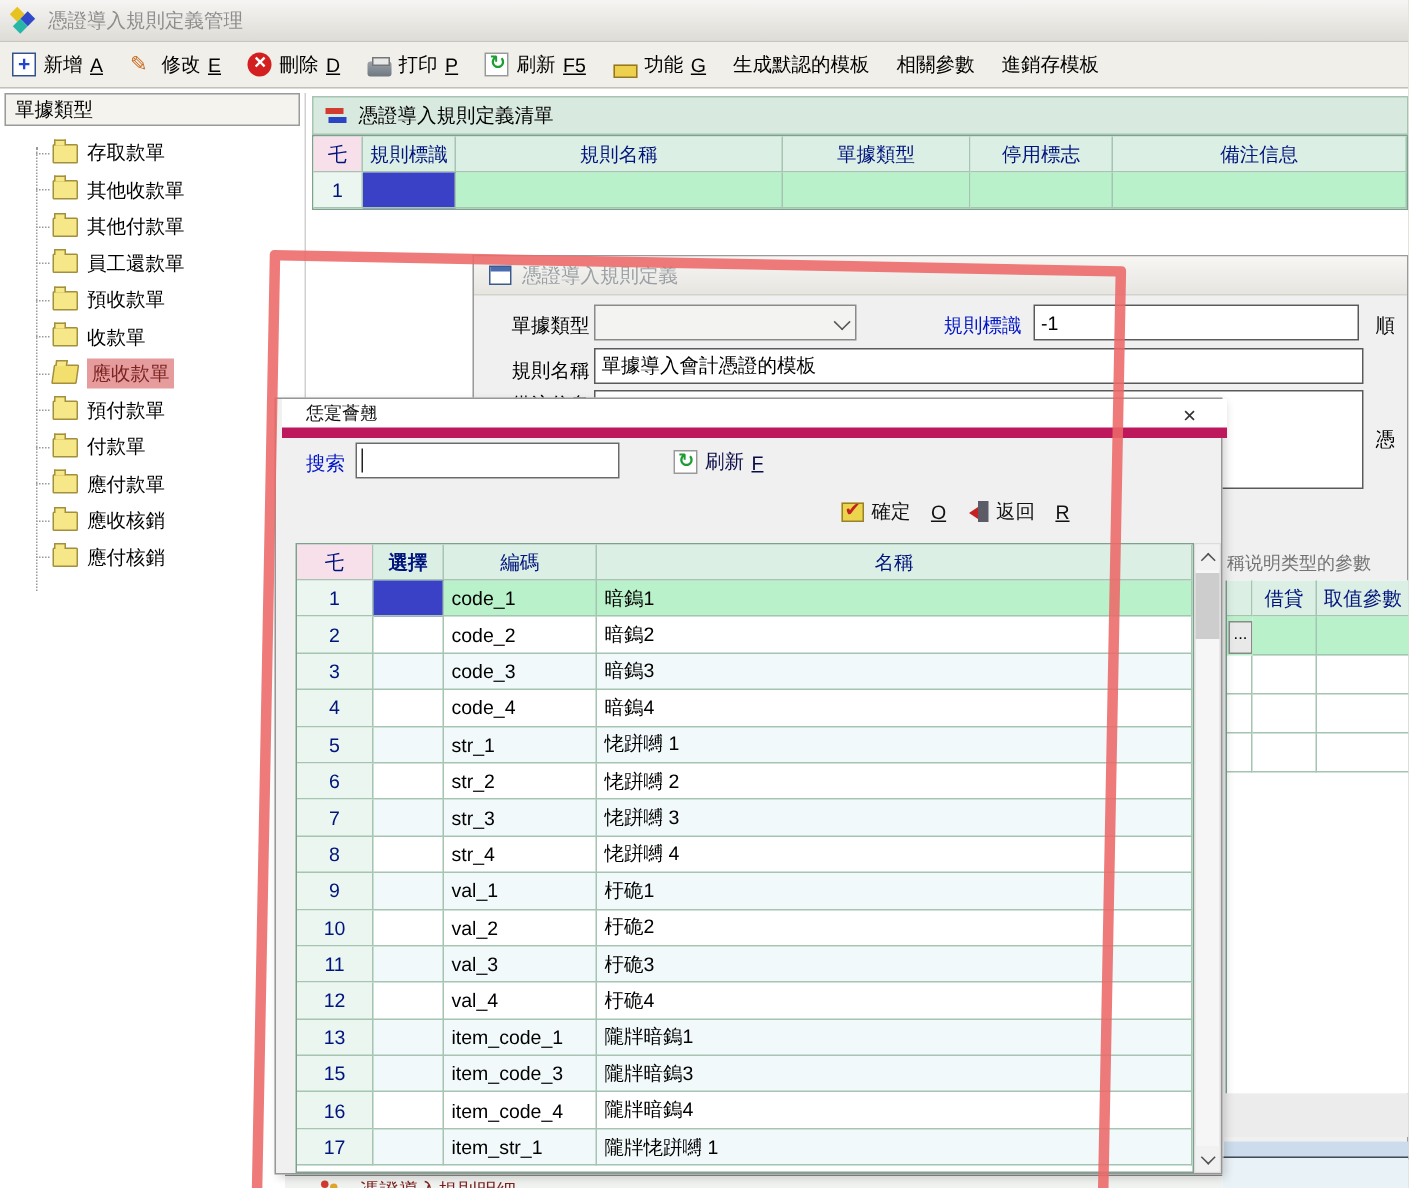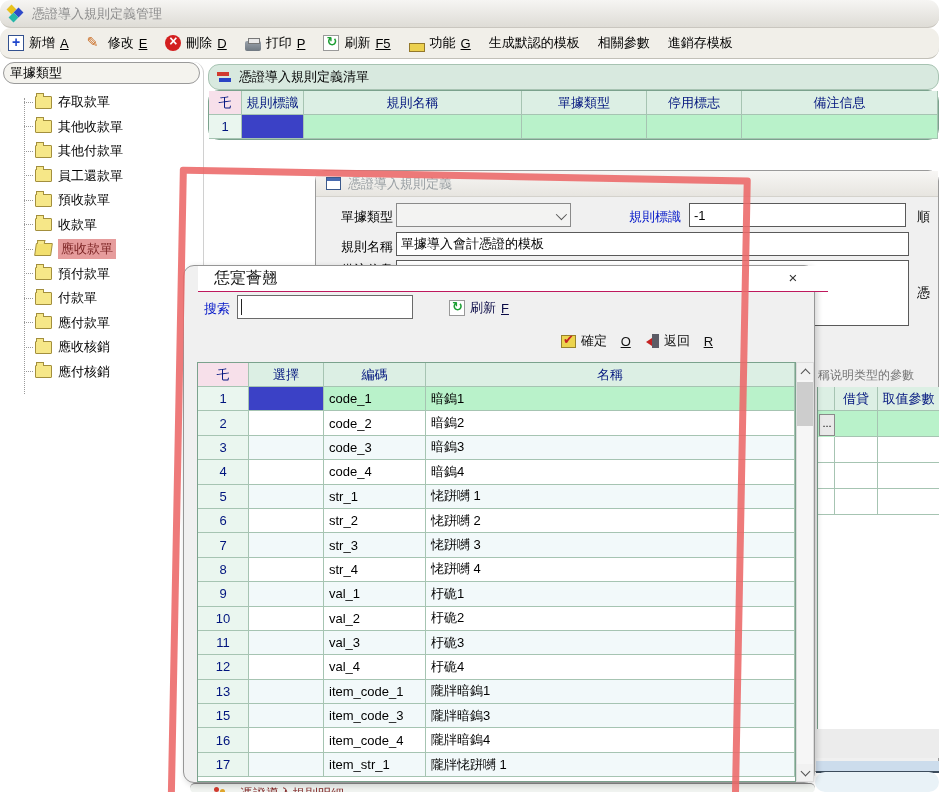--- a/index.html
+++ b/index.html
@@ -1,18 +1,18 @@
 <!DOCTYPE html>
 <html><head>
 <meta charset="utf-8">
 <style>
   html,body{margin:0;padding:0;background:#d4d0c8;}
   #screen{position:relative;width:939px;height:792px;overflow:hidden;background:#ffffff;
           font-family:"Liberation Sans","DejaVu Sans",sans-serif;font-size:13px;color:#000;}
-  .abs{position:absolute;border-radius:11px;}
+  .abs{position:absolute;}
   u{text-decoration:underline;}
 
   
   #titlebar{left:0;top:0;width:939px;height:28px;background:linear-gradient(#f6f5f3,#dedcd6);
             border-bottom:1px solid #c9c6bf;display:flex;align-items:center;padding-left:6px;box-sizing:border-box;}
   #titlebar .title{color:#8d8d8d;margin-left:8px;font-size:13px;}
   .app-icon{position:relative;width:18px;height:18px;display:inline-block;}
   .app-icon i{position:absolute;width:7px;height:7px;transform:rotate(45deg);}
   .app-icon i:nth-child(1){left:2px;top:1px;background:#e8c21f;}
   .app-icon i:nth-child(2){left:9px;top:4px;background:#2f49c9;}
@@ -95,22 +95,22 @@
   .sg-row{display:flex;height:26px;}
   .sg-row.green .sgc{background:#b9f2ca;}
   .sgw0{width:17px;}.sgw1{width:43px;}.sgw2{flex:1;}
   .ellipsis-btn{width:16px;height:22px;margin:1px 0 0 1px;background:#e9e9e9;border:1px solid #8a8a8a;
                 font-size:11px;line-height:16px;text-align:center;box-sizing:border-box;}
   .band{position:absolute;left:500px;width:124px;}
 
   
   #ref-dialog{left:183px;top:265px;width:632px;height:518px;background:#f0f0f0;border:1px solid #969696;
               box-sizing:border-box;box-shadow:2px 2px 6px rgba(0,0,0,0.18);}
-  #ref-title{position:absolute;left:14px;top:0;width:100%;height:26px;background:#ffffff;border-bottom:1px solid #be185d;
-             display:flex;align-items:center;padding-left:16px;box-sizing:border-box;font-size:16px;color:#111;}
+  #ref-title{position:absolute;left:4px;top:0;width:100%;height:26px;background:#ffffff;border-bottom:7px solid #be185d;
+             display:flex;align-items:center;padding-left:16px;box-sizing:border-box;font-size:12px;color:#111;}
   #ref-close{position:absolute;right:12px;top:3px;width:18px;height:18px;font-size:15px;color:#333;
              text-align:center;line-height:18px;}
   #ref-search-label{position:absolute;left:20px;top:34px;color:#0014c8;}
   #ref-search{position:absolute;left:53px;top:29px;width:176px;height:24px;background:#fff;border:1px solid #6a6a6a;box-sizing:border-box;}
   #ref-search .caret{position:absolute;left:3px;top:3px;width:1px;height:16px;background:#222;}
   .dlg-btn{position:absolute;display:flex;align-items:center;gap:5px;white-space:nowrap;color:#0a0a46;}
   .dlg-btn.dark{color:#111;}
   .ic-ok{width:15px;height:13px;background:#ecd44d;border:1px solid #97822c;position:relative;box-sizing:border-box;}
   .ic-ok::after{content:"\2714";position:absolute;left:1px;top:-4px;color:#c42222;font-size:13px;}
   .ic-back{width:7px;height:14px;background:#5c5c66;position:relative;}
@@ -123,21 +123,21 @@
   .rhead{display:flex;height:24px;box-sizing:border-box;}
   .rhead .c{background:#dcefe4;color:#00147e;justify-content:center;}
   .rhead .c.pink{background:#f7e0ea;}
   .c{border-right:1px solid #a6c4b2;border-bottom:1px solid #a6c4b2;display:flex;align-items:center;
      box-sizing:border-box;padding:0 5px;overflow:hidden;white-space:nowrap;font-size:13px;}
   .rrow{display:flex;height:24.4px;box-sizing:border-box;background:#fff;}
   .rrow.pale{background:#f2f9fa;}
   .rrow.first{background:#b9f2ca;}
   .rrow .cnum{background:#eaf6ef;color:#00147e;justify-content:center;}
   .rrow.first .selcell{background:#3b41c6;}
-  .cn{width:51px;justify-content:center;}.cs{width:75px;}.cc{width:102px;}.cm{flex:1;text-align:right;}
+  .cn{width:51px;justify-content:center;}.cs{width:47px;font-weight:bold;}.cc{width:102px;}.cm{flex:1;text-align:right;}
 
   
   #ref-scroll{position:absolute;left:612px;top:96px;width:18px;height:420px;background:#f6f6f6;border:1px solid #dcdcdc;box-sizing:border-box;}
   .sb-btn{position:absolute;left:0;width:16px;height:17px;background:#f1f1f1;}
   .sb-chev{position:absolute;left:5px;width:6px;height:6px;border-right:1px solid #505050;border-bottom:1px solid #505050;}
   .sb-up .sb-chev{top:7px;transform:rotate(-135deg);}
   .sb-down .sb-chev{top:4px;transform:rotate(45deg);}
   #sb-thumb{position:absolute;left:0;top:19px;width:16px;height:44px;background:#cdcdcd;}
 
   

